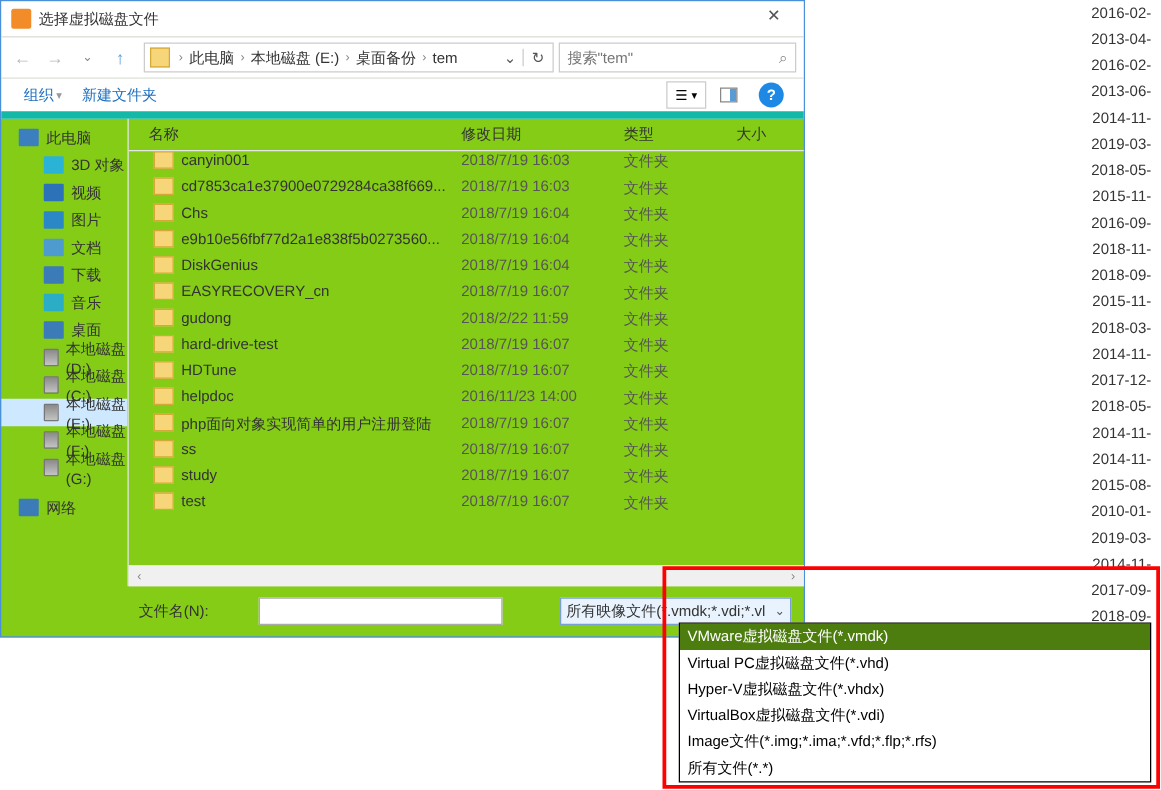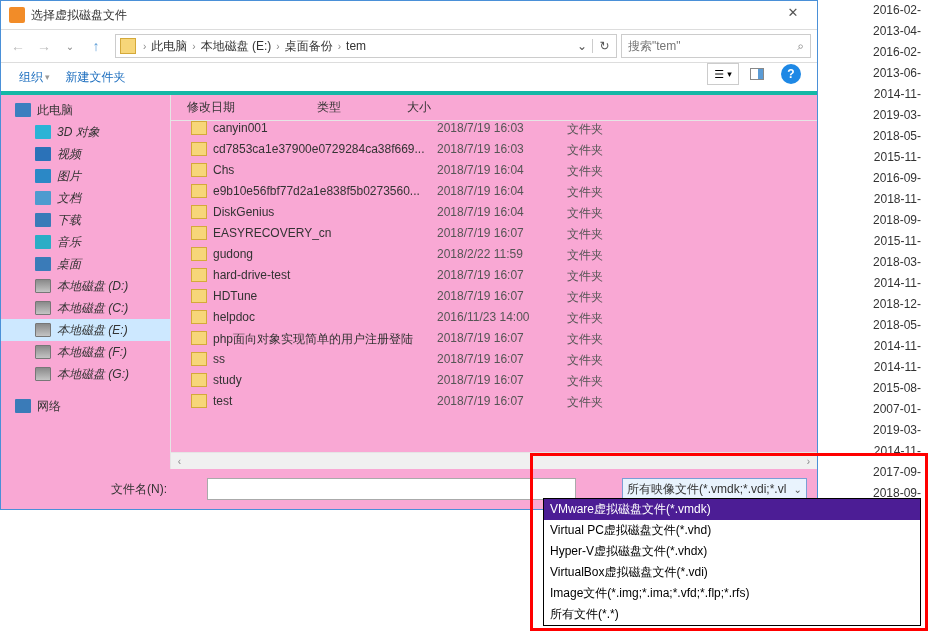--- a/index.html
+++ b/index.html
@@ -1,50 +1,50 @@
 <!DOCTYPE html>
 <html><head>
 <meta charset="utf-8">
 <style>
 * { box-sizing: border-box; margin: 0; padding: 0; font-family: "Microsoft YaHei", "Segoe UI", sans-serif; font-size: 12px; }
 body { background: #fff; width: 929px; height: 632px; position: relative; overflow: hidden; }
 
-.dialog { position: absolute; left: 0; top: 0; width: 818px; height: 510px; border: 1px solid #4a90d8; background: #f9a8d4; display: flex; flex-direction: column; }
+.dialog { position: absolute; left: 0; top: 0; width: 644px; height: 510px; border: 1px solid #4a90d8; background: #84cc16; display: flex; flex-direction: column; }
 
 .titlebar { height: 28px; background: #fff; display: flex; align-items: center; padding: 0 4px 0 8px; }
 .titlebar .app-icon { width: 16px; height: 16px; background: #f28c28; border-radius: 2px; margin-right: 6px; }
 .titlebar .title { flex: 1; color: #333; }
 .titlebar .close { width: 40px; height: 20px; text-align: center; color: #555; cursor: pointer; font-size: 13px; }
 
 .navbar { height: 34px; border-top: 1px solid #ddd; border-bottom: 1px solid #ddd; background: #fff; display: flex; align-items: center; padding: 0 6px; }
 .nav-btn { width: 22px; height: 22px; color: #bbb; display: flex; align-items: center; justify-content: center; margin-right: 4px; font-size: 14px; }
 .nav-btn.up { color: #5a9bd5; }
 .addressbar { flex: 1; height: 24px; border: 1px solid #ccc; background: #fff; display: flex; align-items: center; margin: 0 4px; }
 .addressbar .folder-ic { width: 16px; height: 16px; background: #f7d679; border: 1px solid #d4a93a; margin: 0 4px; }
 .crumb { color: #333; padding: 0 2px; }
 .crumb-sep { color: #888; padding: 0 3px; font-size: 10px; }
 .addr-drop { width: 20px; text-align: center; color: #555; }
 .addr-refresh { width: 24px; border-left: 1px solid #ccc; text-align: center; color: #555; }
 .searchbox { width: 190px; height: 24px; border: 1px solid #ccc; display: flex; align-items: center; padding: 0 6px; }
 .searchbox input { border: none; outline: none; flex: 1; color: #888; }
 .searchbox .sicon { color: #888; }
 
-.toolbar { height: 32px; background: #fff; border-bottom: 4px solid #14b8a6; display: flex; padding: 0 10px; }
+.toolbar { height: 32px; background: #fff; border-bottom: 6px solid #14b8a6; display: flex; align-items: center; padding: 0 10px; }
 .toolbar .tb-item { color: #1e6fbf; padding: 4px 8px; display: flex; align-items: center; }
 .toolbar .tb-sep { color: #999; font-size: 9px; margin-left: 2px; }
 .toolbar .spacer { flex: 1; }
 .toolbar .icon-btn { width: 32px; height: 22px; border: 1px solid transparent; display: flex; align-items: center; justify-content: center; margin-left: 2px; }
 .toolbar .view-btn { border: 1px solid #ccc; padding: 0 4px; }
 .toolbar .help { width: 20px; height: 20px; border-radius: 50%; background: #1e88e5; color: #fff; text-align: center; line-height: 20px; font-weight: bold; }
 
 .body { flex: 1; display: flex; min-height: 0; }
 
 .sidebar { width: 170px; border-right: 1px solid #e5e5e5; overflow-y: auto; padding: 4px 0; }
 .side-item { display: flex; align-items: center; height: 22px; padding-left: 14px; color: #333; cursor: default; }
-.side-item.indent { padding-left: 34px; font-style: italic; }
+.side-item.indent { padding-left: 34px; }
 .side-item .si-icon { width: 16px; height: 14px; margin-right: 6px; border-radius: 1px; }
 .side-item.selected { background: #cde8ff; }
 .si-pc { background: #3c7fbf; }
 .si-3d { background: #2bb3d6; }
 .si-video { background: #2b72b8; }
 .si-pics { background: #2b88c6; }
 .si-docs { background: #4e9bcf; }
 .si-dl { background: #3a7bb8; }
 .si-music { background: #2badc6; }
 .si-desk { background: #3a7bb8; }
@@ -73,21 +73,21 @@
 
 .filename-row { height: 40px; display: flex; align-items: center; padding: 0 10px 0 110px; gap: 36px; }
 .filename-label { color: #333; margin-right: 4px; }
 .filename-input { flex: 1; height: 22px; border: 1px solid #aaa; padding: 0 4px; }
 .filetype-combo { width: 185px; height: 22px; border: 1px solid #7a9fd5; background: #e9f3fd; margin-left: 10px; padding: 0 4px; display: flex; align-items: center; position: relative; cursor: pointer; }
 .filetype-combo .ft-text { flex: 1; overflow: hidden; white-space: nowrap; text-overflow: ellipsis; color: #333; }
 .filetype-combo .ft-drop { color: #555; font-size: 10px; padding-left:4px; }
 
 .dropdown { position: absolute; left: 543px; top: 498px; width: 378px; border: 1px solid #000; background: #fff; z-index: 50; }
 .dropdown .dd-item { padding: 2px 6px; color: #000; cursor: pointer; white-space: nowrap; overflow:hidden; }
-.dropdown .dd-item.sel { background: #4c1d95; color: #fff; }
+.dropdown .dd-item.sel { background: #4d7c0f; color: #fff; }
 
 .highlight-box { position: absolute; left: 530px; top: 453px; width: 398px; height: 178px; border: 3px solid #ff0000; z-index: 40; pointer-events: none; }
 
 .bg-dates { position: absolute; right: 6px; top: 0; color: #333; }
 .bg-dates div { height: 21px; line-height: 21px; text-align: right; padding-right: 2px; }
 </style>
 </head>
 <body>
 
 <div class="bg-dates" id="bg-dates">
@@ -98,26 +98,26 @@
     <div>2014-11-</div>
     <div>2019-03-</div>
     <div>2018-05-</div>
     <div>2015-11-</div>
     <div>2016-09-</div>
     <div>2018-11-</div>
     <div>2018-09-</div>
     <div>2015-11-</div>
     <div>2018-03-</div>
     <div>2014-11-</div>
-    <div>2018-12-</div>
+    <div>2017-12-</div>
     <div>2018-05-</div>
     <div>2014-11-</div>
     <div>2014-11-</div>
     <div>2015-08-</div>
-    <div>2007-01-</div>
+    <div>2010-01-</div>
     <div>2019-03-</div>
     <div>2014-11-</div>
     <div>2017-09-</div>
     <div>2018-09-</div>
     <div>2014-10</div>
   </div>
 
 <div class="dialog">
   <div class="titlebar">
     <div class="app-icon"></div>
@@ -224,20 +224,21 @@
           <span>本地磁盘 (G:)</span>
         </div>
         <div class="side-gap"></div>
         <div class="side-item">
           <div class="si-icon si-net"></div>
           <span>网络</span>
         </div>
       </div>
     <div class="listpane">
       <div class="list-head">
+        <div class="col col-name">名称</div>
         <div class="col col-date">修改日期</div>
         <div class="col col-type">类型</div>
         <div class="col col-size">大小</div>
       </div>
       <div class="list-body" id="filelist">
           <div class="row">
             <div class="ficon"></div>
             <div class="rname">canyin001</div>
             <div class="rdate">2018/7/19 16:03</div>
             <div class="rtype">文件夹</div>

